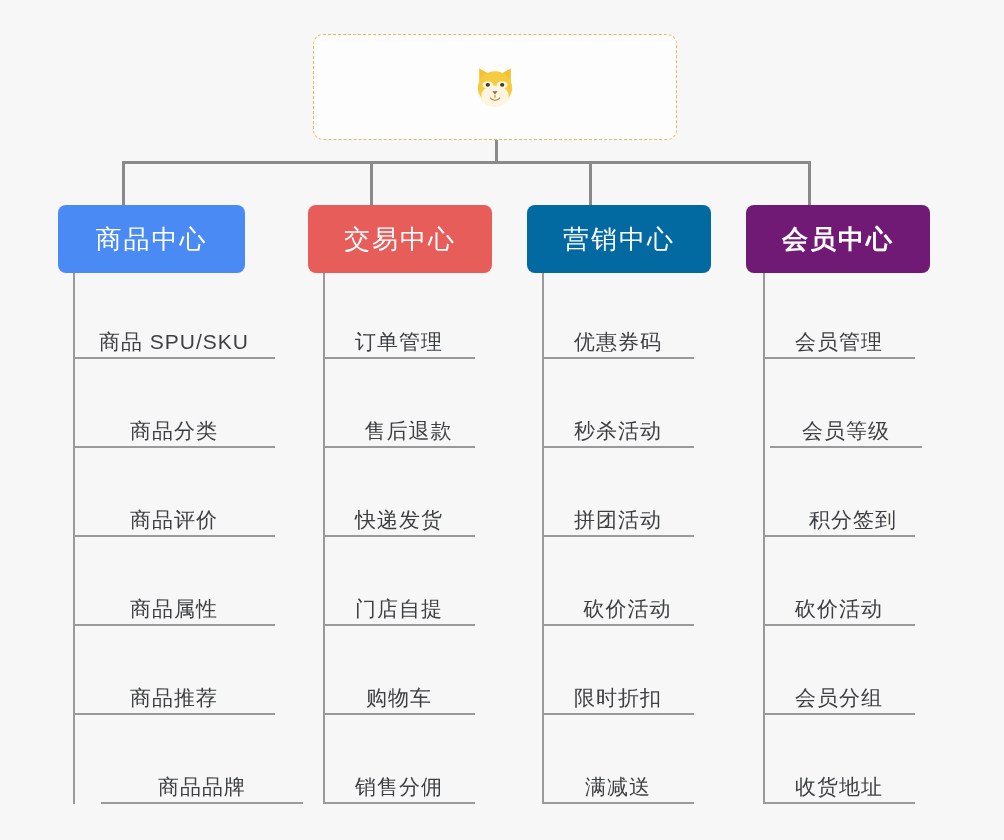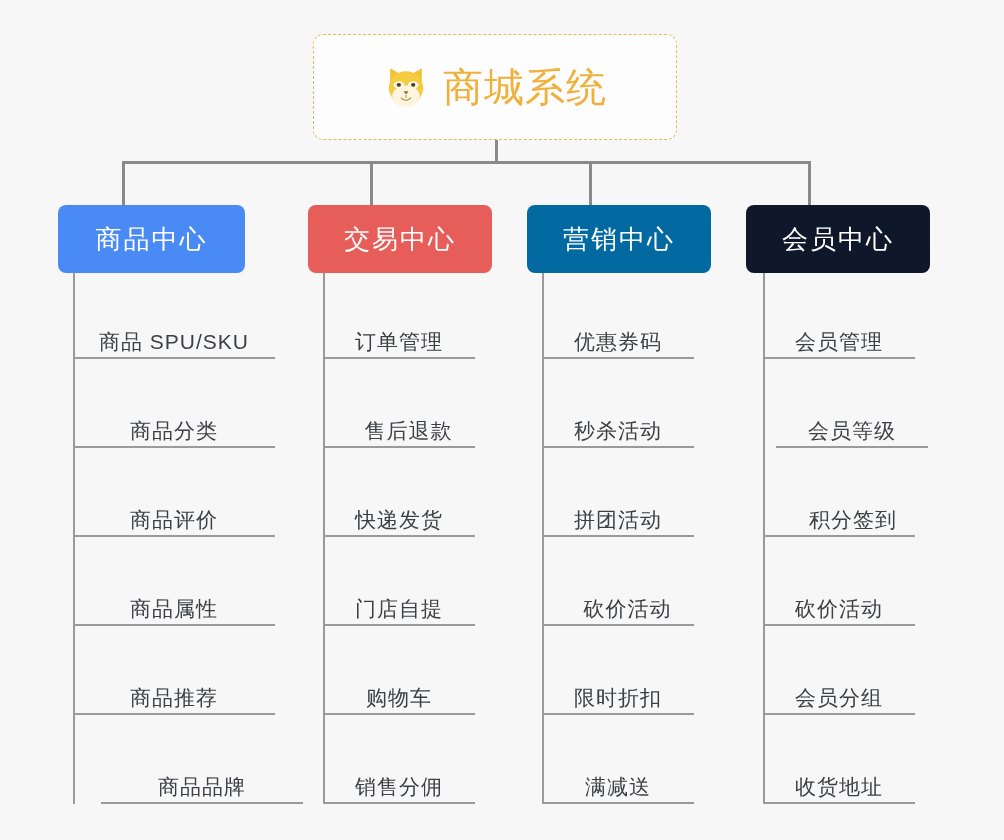--- a/index.html
+++ b/index.html
@@ -114,21 +114,20 @@
       <ellipse cx="42" cy="29" rx="7.5" ry="5" fill="#fdf5e0"></ellipse>
       <ellipse cx="22" cy="29" rx="3" ry="2.6" fill="#4a3a22"></ellipse>
       <ellipse cx="42" cy="29" rx="3" ry="2.6" fill="#4a3a22"></ellipse>
 
       <path d="M28.5 38 L35.5 38 L32 42.5 Z" fill="#8a6a33"></path>
 
       <path d="M32 43 L32 47" stroke="#b79454" stroke-width="1.6" fill="none"></path>
       <path d="M25 47 q7 7 14 0" stroke="#b79454" stroke-width="1.6" fill="none"></path>
     </svg>
   </span>
-  <span class="root-title">商城系统</span>
 </div>
 
 <div id="connectors">
     <div class="conn v" style="left: 495px; top: 140px; height: 24px;"></div>
     <div class="conn h" style="left: 122px; top: 161px; width: 689px;"></div>
     <div class="conn v" style="left: 122px; top: 161px; height: 44px;"></div>
     <div class="conn v" style="left: 370px; top: 161px; height: 44px;"></div>
     <div class="conn v" style="left: 589px; top: 161px; height: 44px;"></div>
     <div class="conn v" style="left: 808px; top: 161px; height: 44px;"></div>
   </div>
@@ -200,28 +199,28 @@
         <span class="leaf-label">砍价活动</span>
       </div>
       <div class="leaf" style="left: 15px; width: 152px; top: 452px; height: 58px;">
         <span class="leaf-label">限时折扣</span>
       </div>
       <div class="leaf" style="left: 15px; width: 152px; top: 541px; height: 58px;">
         <span class="leaf-label">满减送</span>
       </div>
     </div>
     <div class="column" style="left: 746px; width: 184px;">
-      <div class="cat-box" style="width: 184px; height: 68px; background: #0f172a;">
+      <div class="cat-box" style="width: 184px; height: 68px; background: #701a75; font-weight: bold;">
         <span>会员中心</span>
       </div>
       <div class="trunk" style="left: 17px; top: 68px; height: 531px;"></div>
       <div class="leaf" style="left: 17px; width: 152px; top: 96px; height: 58px;">
         <span class="leaf-label">会员管理</span>
       </div>
-      <div class="leaf" style="left: 30px; width: 152px; top: 185px; height: 58px; text-align: right;">
+      <div class="leaf" style="left: 24px; width: 152px; top: 185px; height: 58px; text-align: right;">
         <span class="leaf-label">会员等级</span>
       </div>
       <div class="leaf" style="left: 17px; width: 152px; top: 274px; height: 58px; padding-left: 28px;">
         <span class="leaf-label">积分签到</span>
       </div>
       <div class="leaf" style="left: 17px; width: 152px; top: 363px; height: 58px;">
         <span class="leaf-label">砍价活动</span>
       </div>
       <div class="leaf" style="left: 17px; width: 152px; top: 452px; height: 58px;">
         <span class="leaf-label">会员分组</span>

